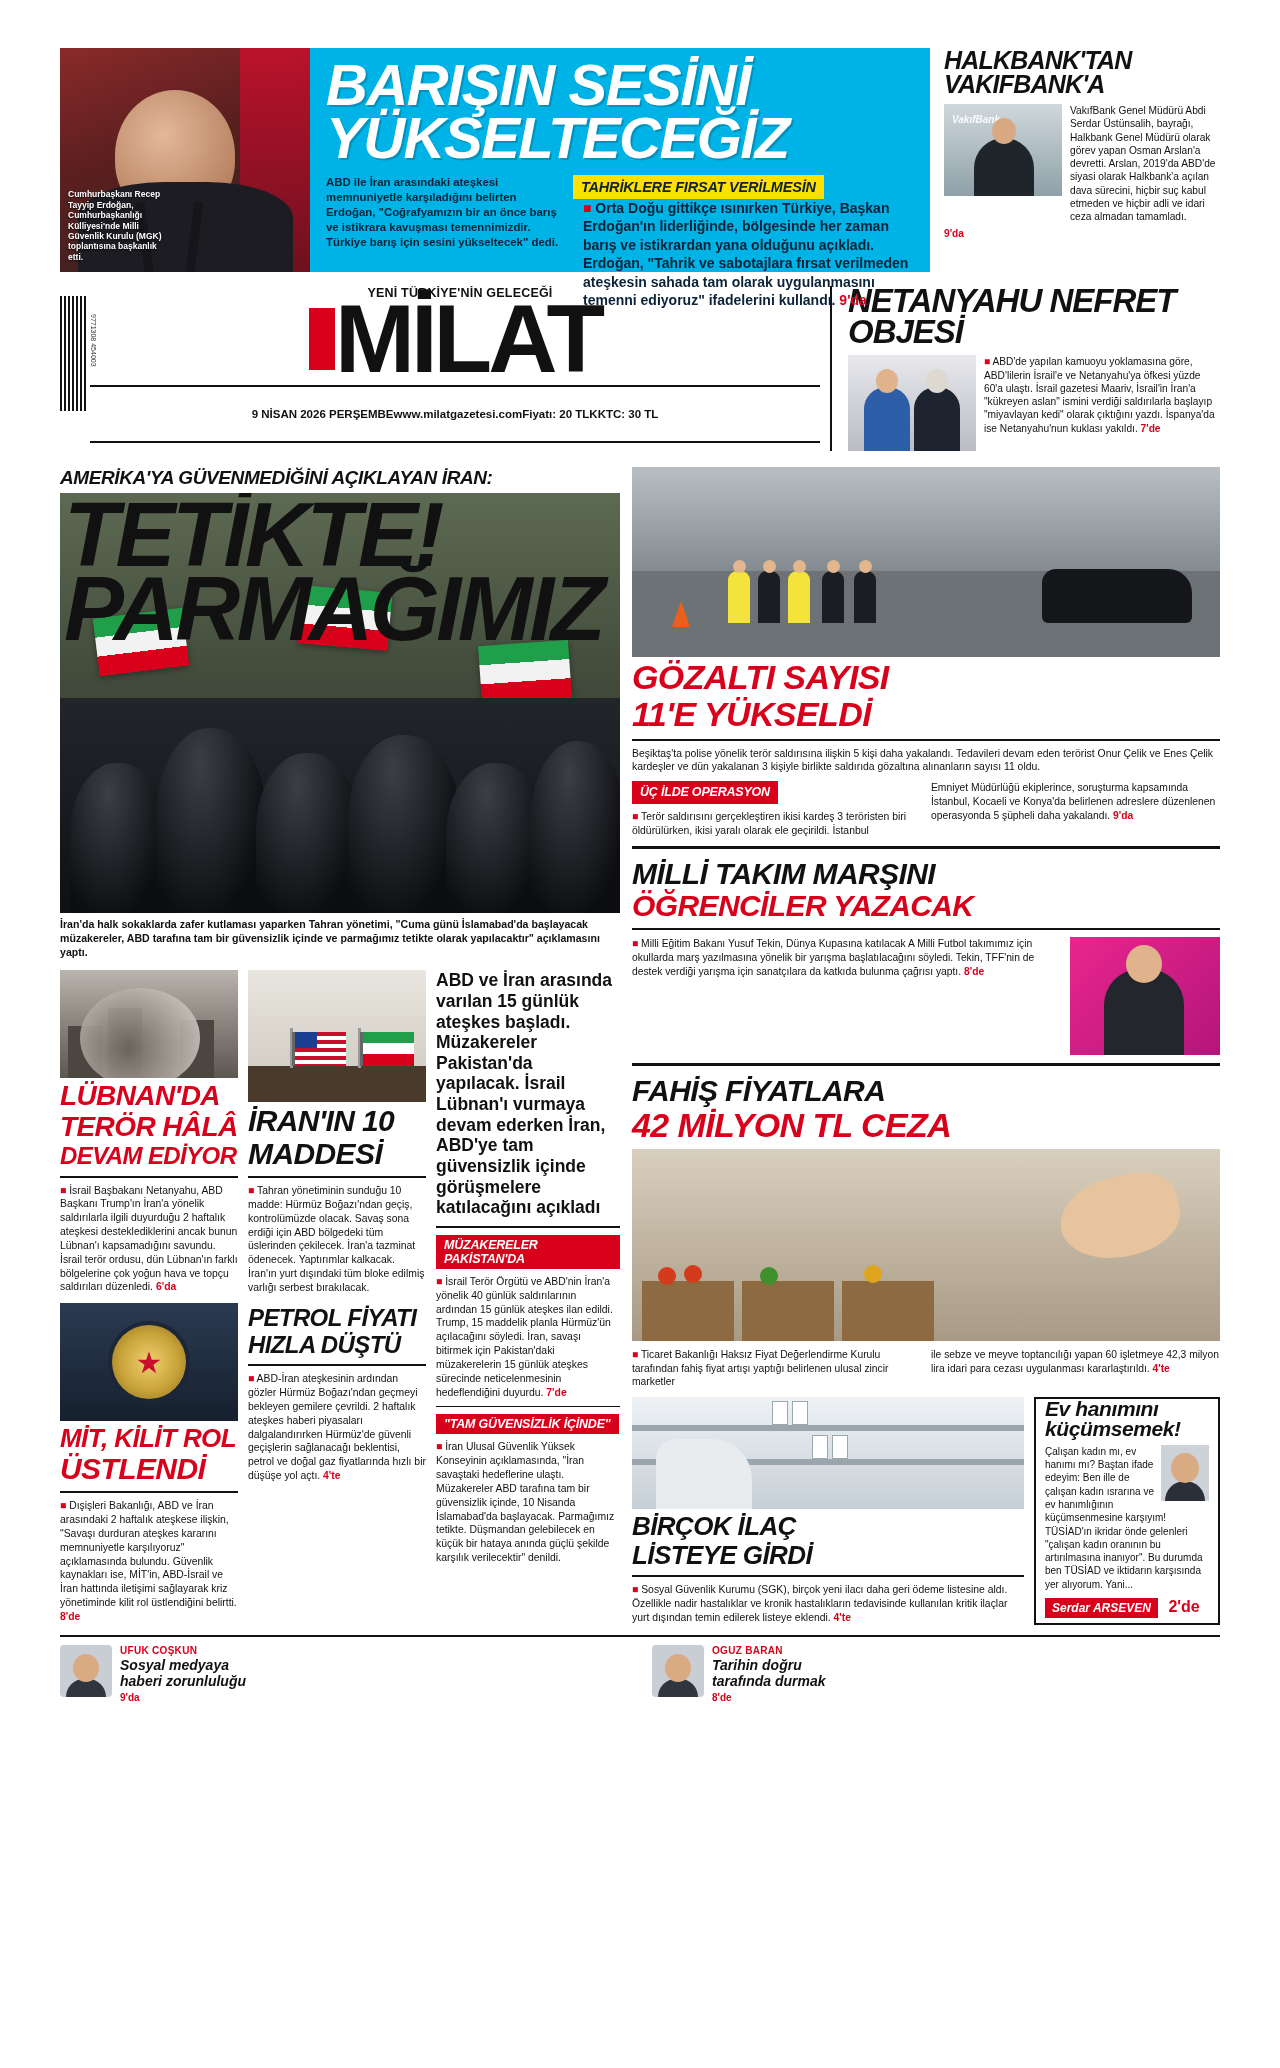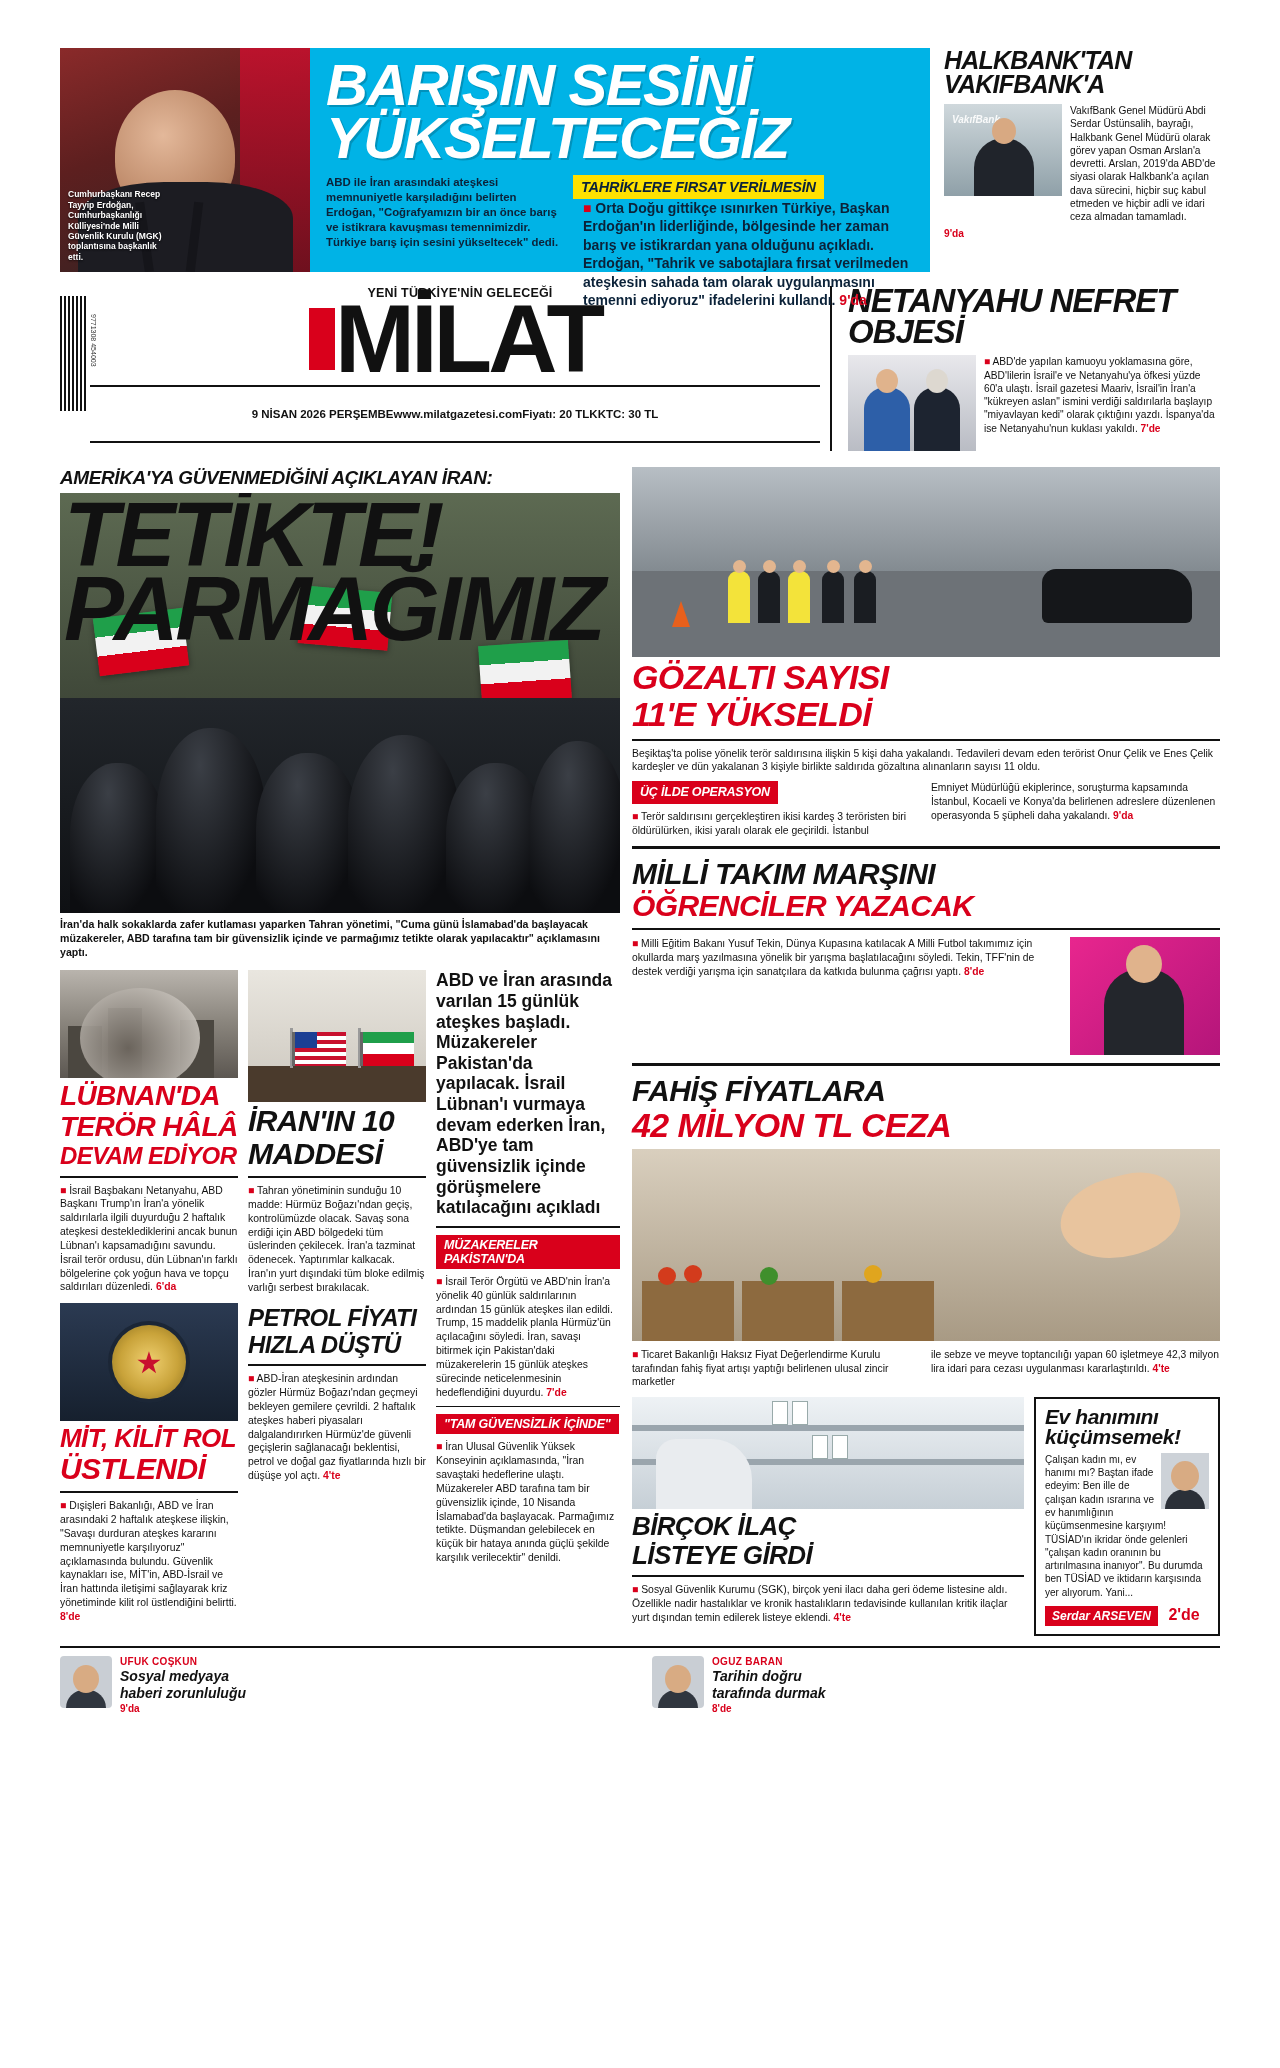--- a/index.html
+++ b/index.html
@@ -335,21 +335,21 @@
   }
   .pharm-photo .box {
     position: absolute; width: 16px; height: 24px; background: #fff; border: 1px solid #9aa;
   }
   .pharm-photo .arm {
     position: absolute; bottom: 0; left: 24px; width: 96px; height: 70px;
     background: #e9ecef; border-radius: 20px 40px 0 0;
   }
 
   .opinion {
-    border: 2px solid #111; padding: 8px 9px; height: 100%;
+    border: 2px solid #111; padding: 0 9px; height: 100%;
   }
   .op-title {
     font-size: 21px; font-weight: bold; font-style: italic; line-height: .95;
     color: #111; letter-spacing: -.4px;
   }
   .op-body { font-size: 10px; line-height: 1.33; margin-top: 6px; }
   .op-author {
     background: #d9001b; color: #fff; font-weight: bold; font-style: italic;
     font-size: 12px; padding: 3px 7px; display: inline-block; margin-top: 7px;
   }

